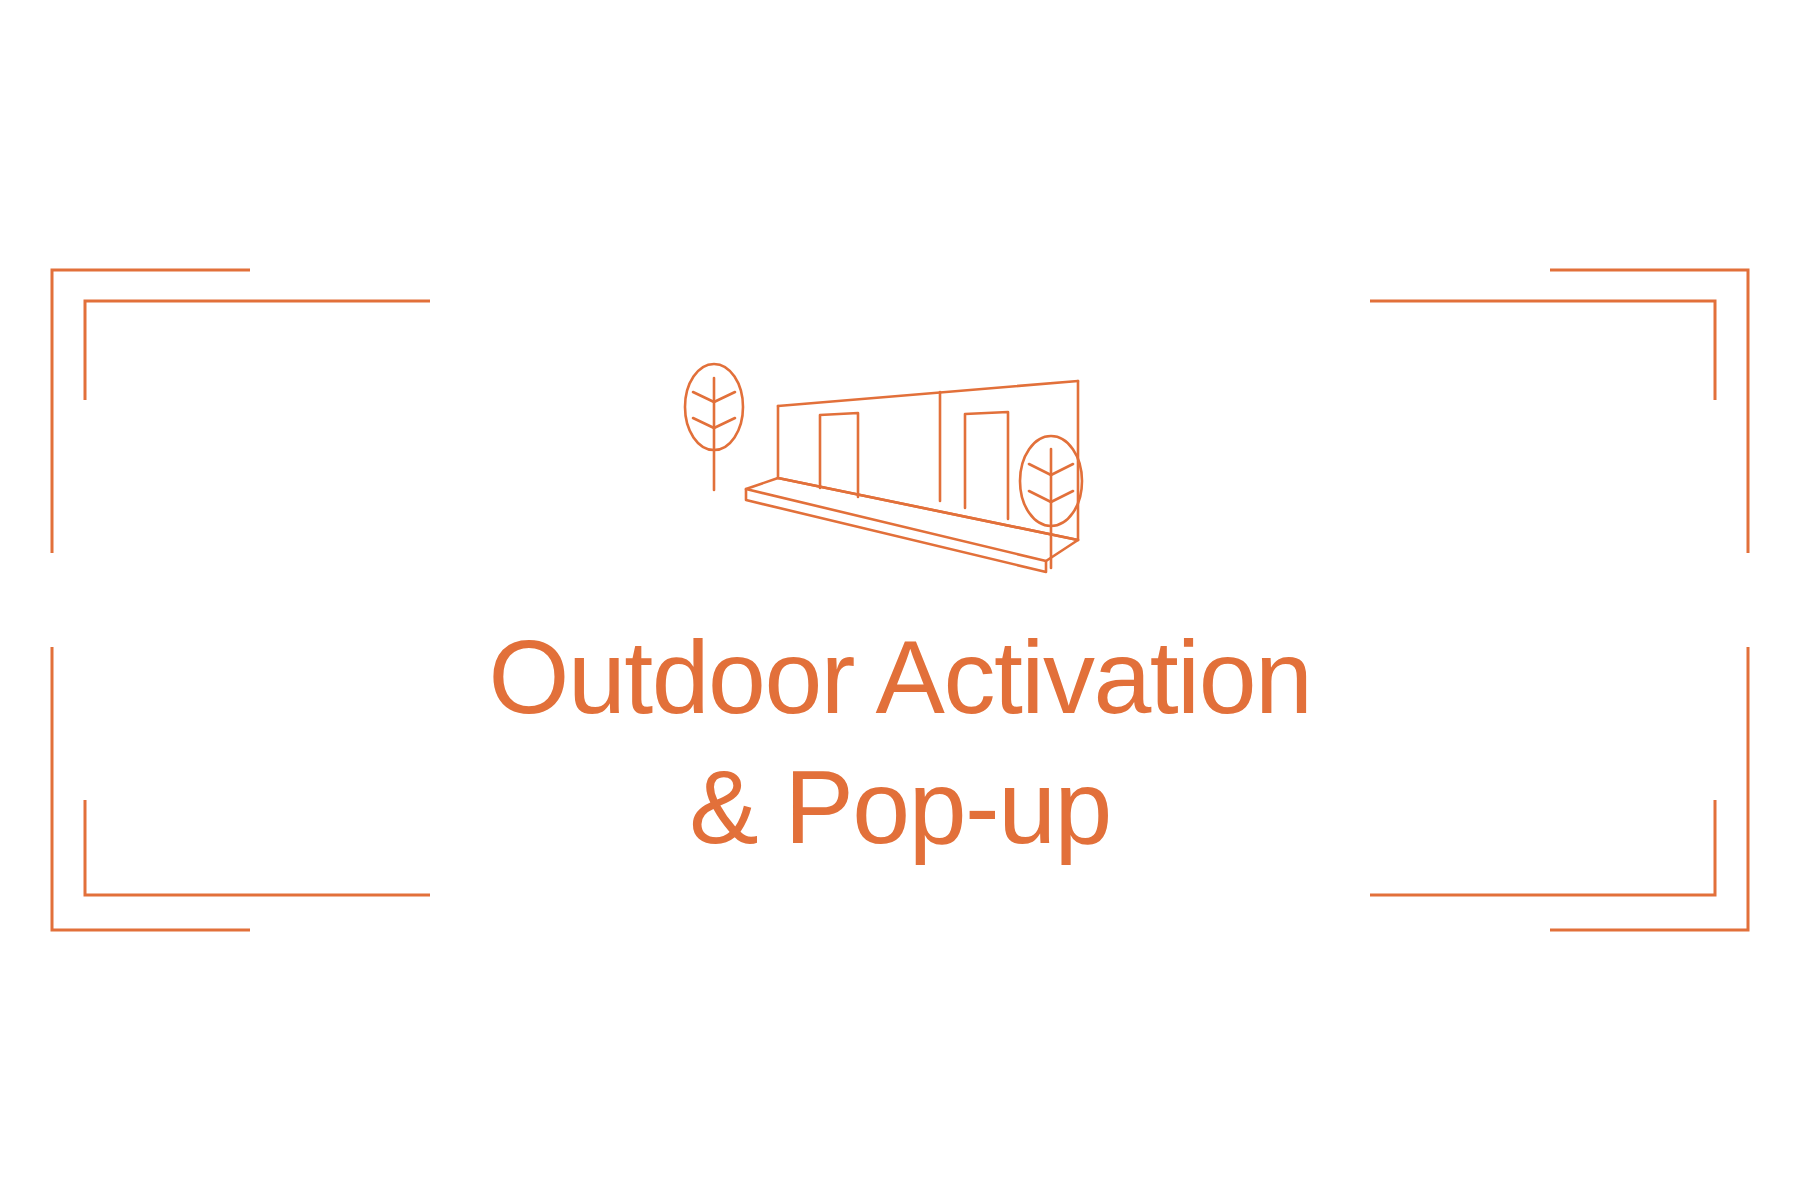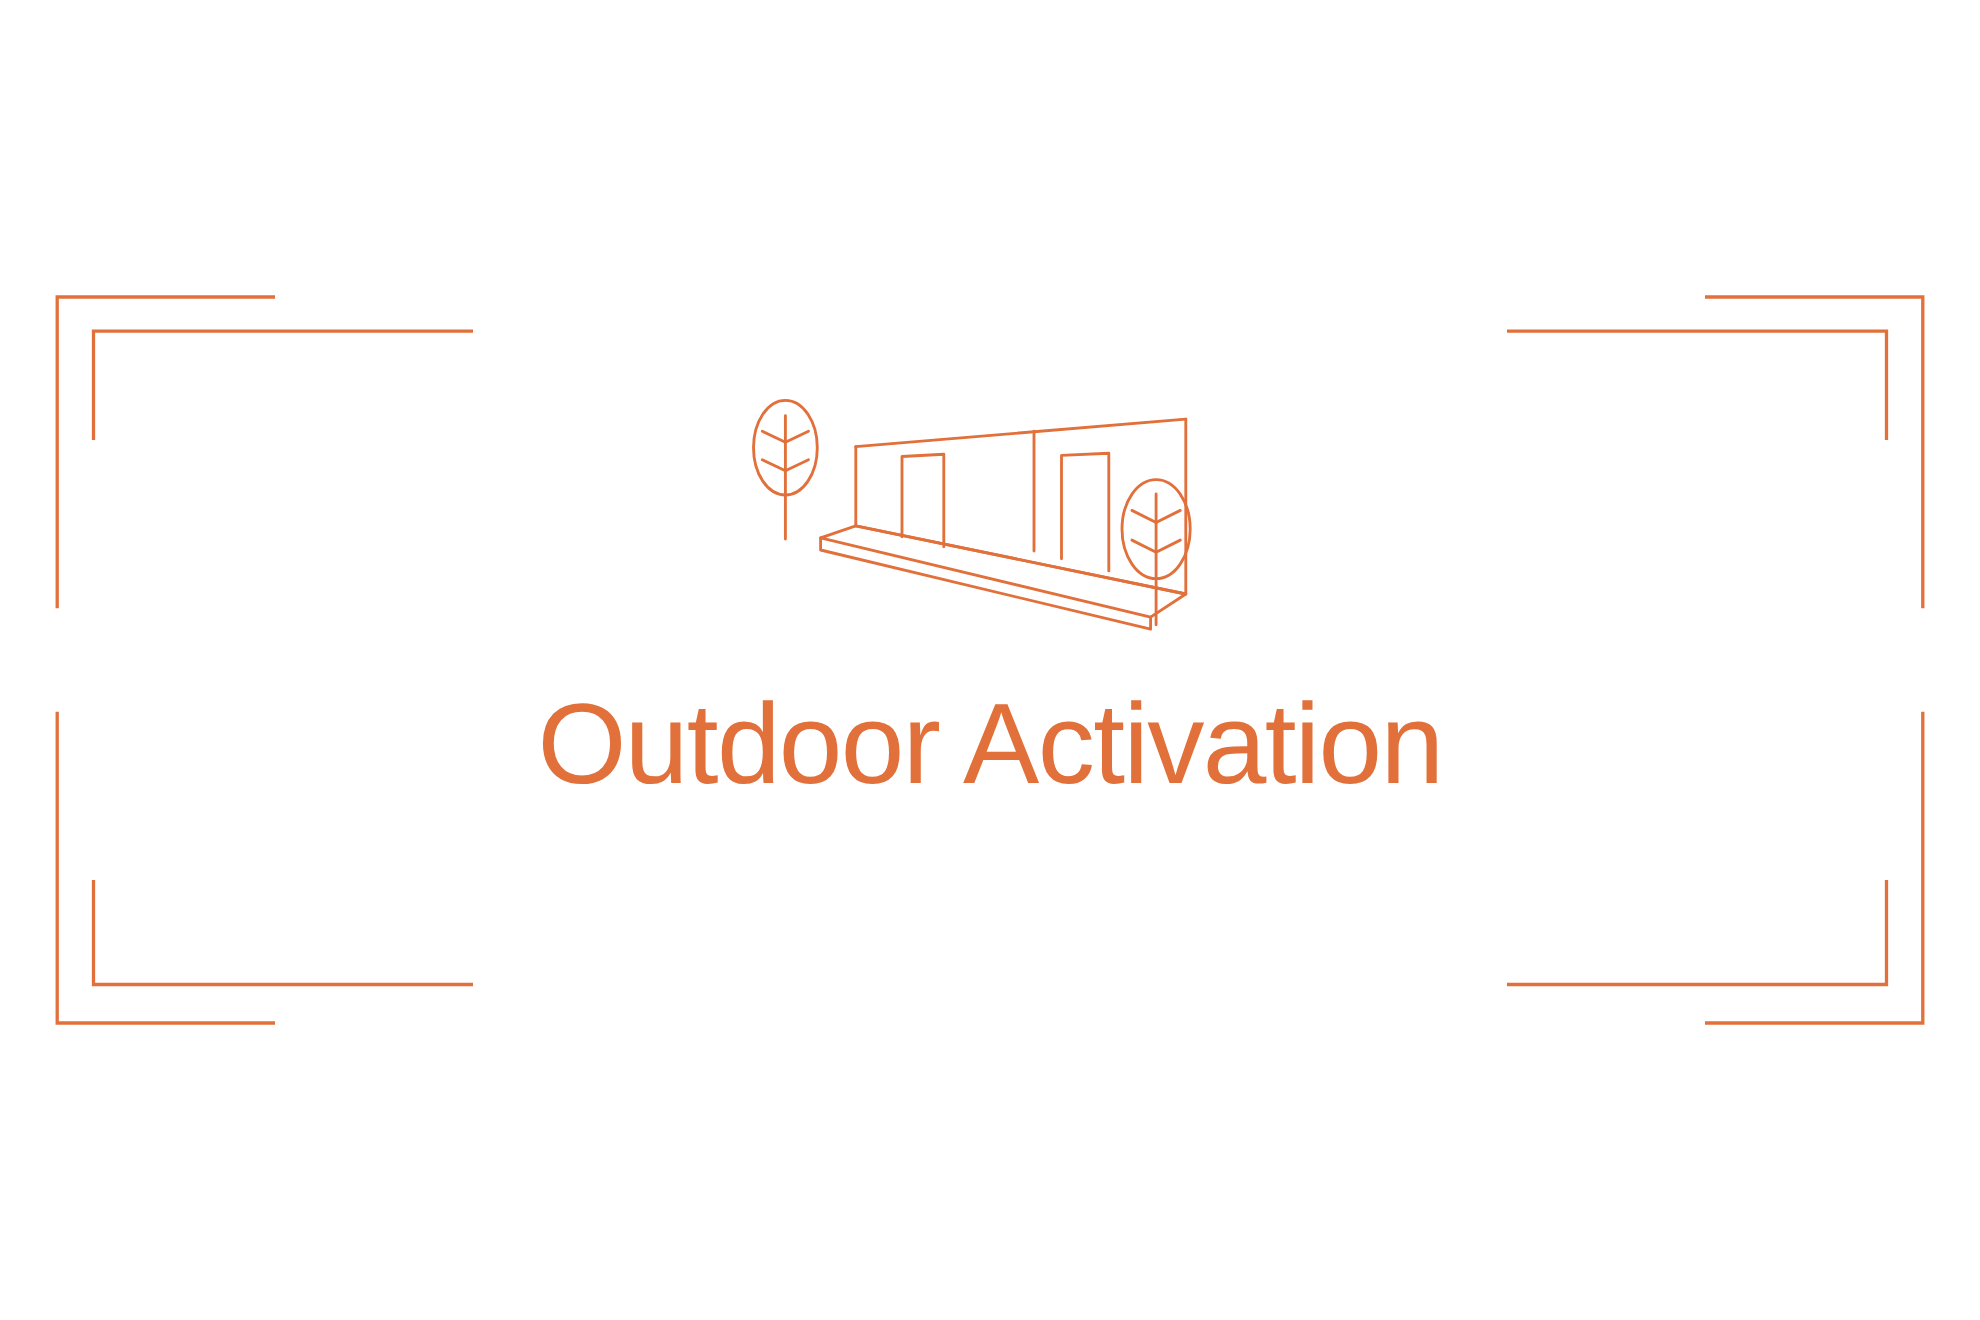--- a/index.html
+++ b/index.html
@@ -149,16 +149,17 @@
           <line x1="383" y1="157" x2="405" y2="146"></line>
           <line x1="383" y1="184" x2="361" y2="173"></line>
           <line x1="383" y1="184" x2="405" y2="173"></line>
         </g>
 
       </g>
     </svg>
 
     <div class="title-block">
       <span class="title-line">Outdoor Activation</span>
+      <span class="title-line">&amp; Pop-up</span>
     </div>
 
   </div>
 </div>
 
 </body></html>

